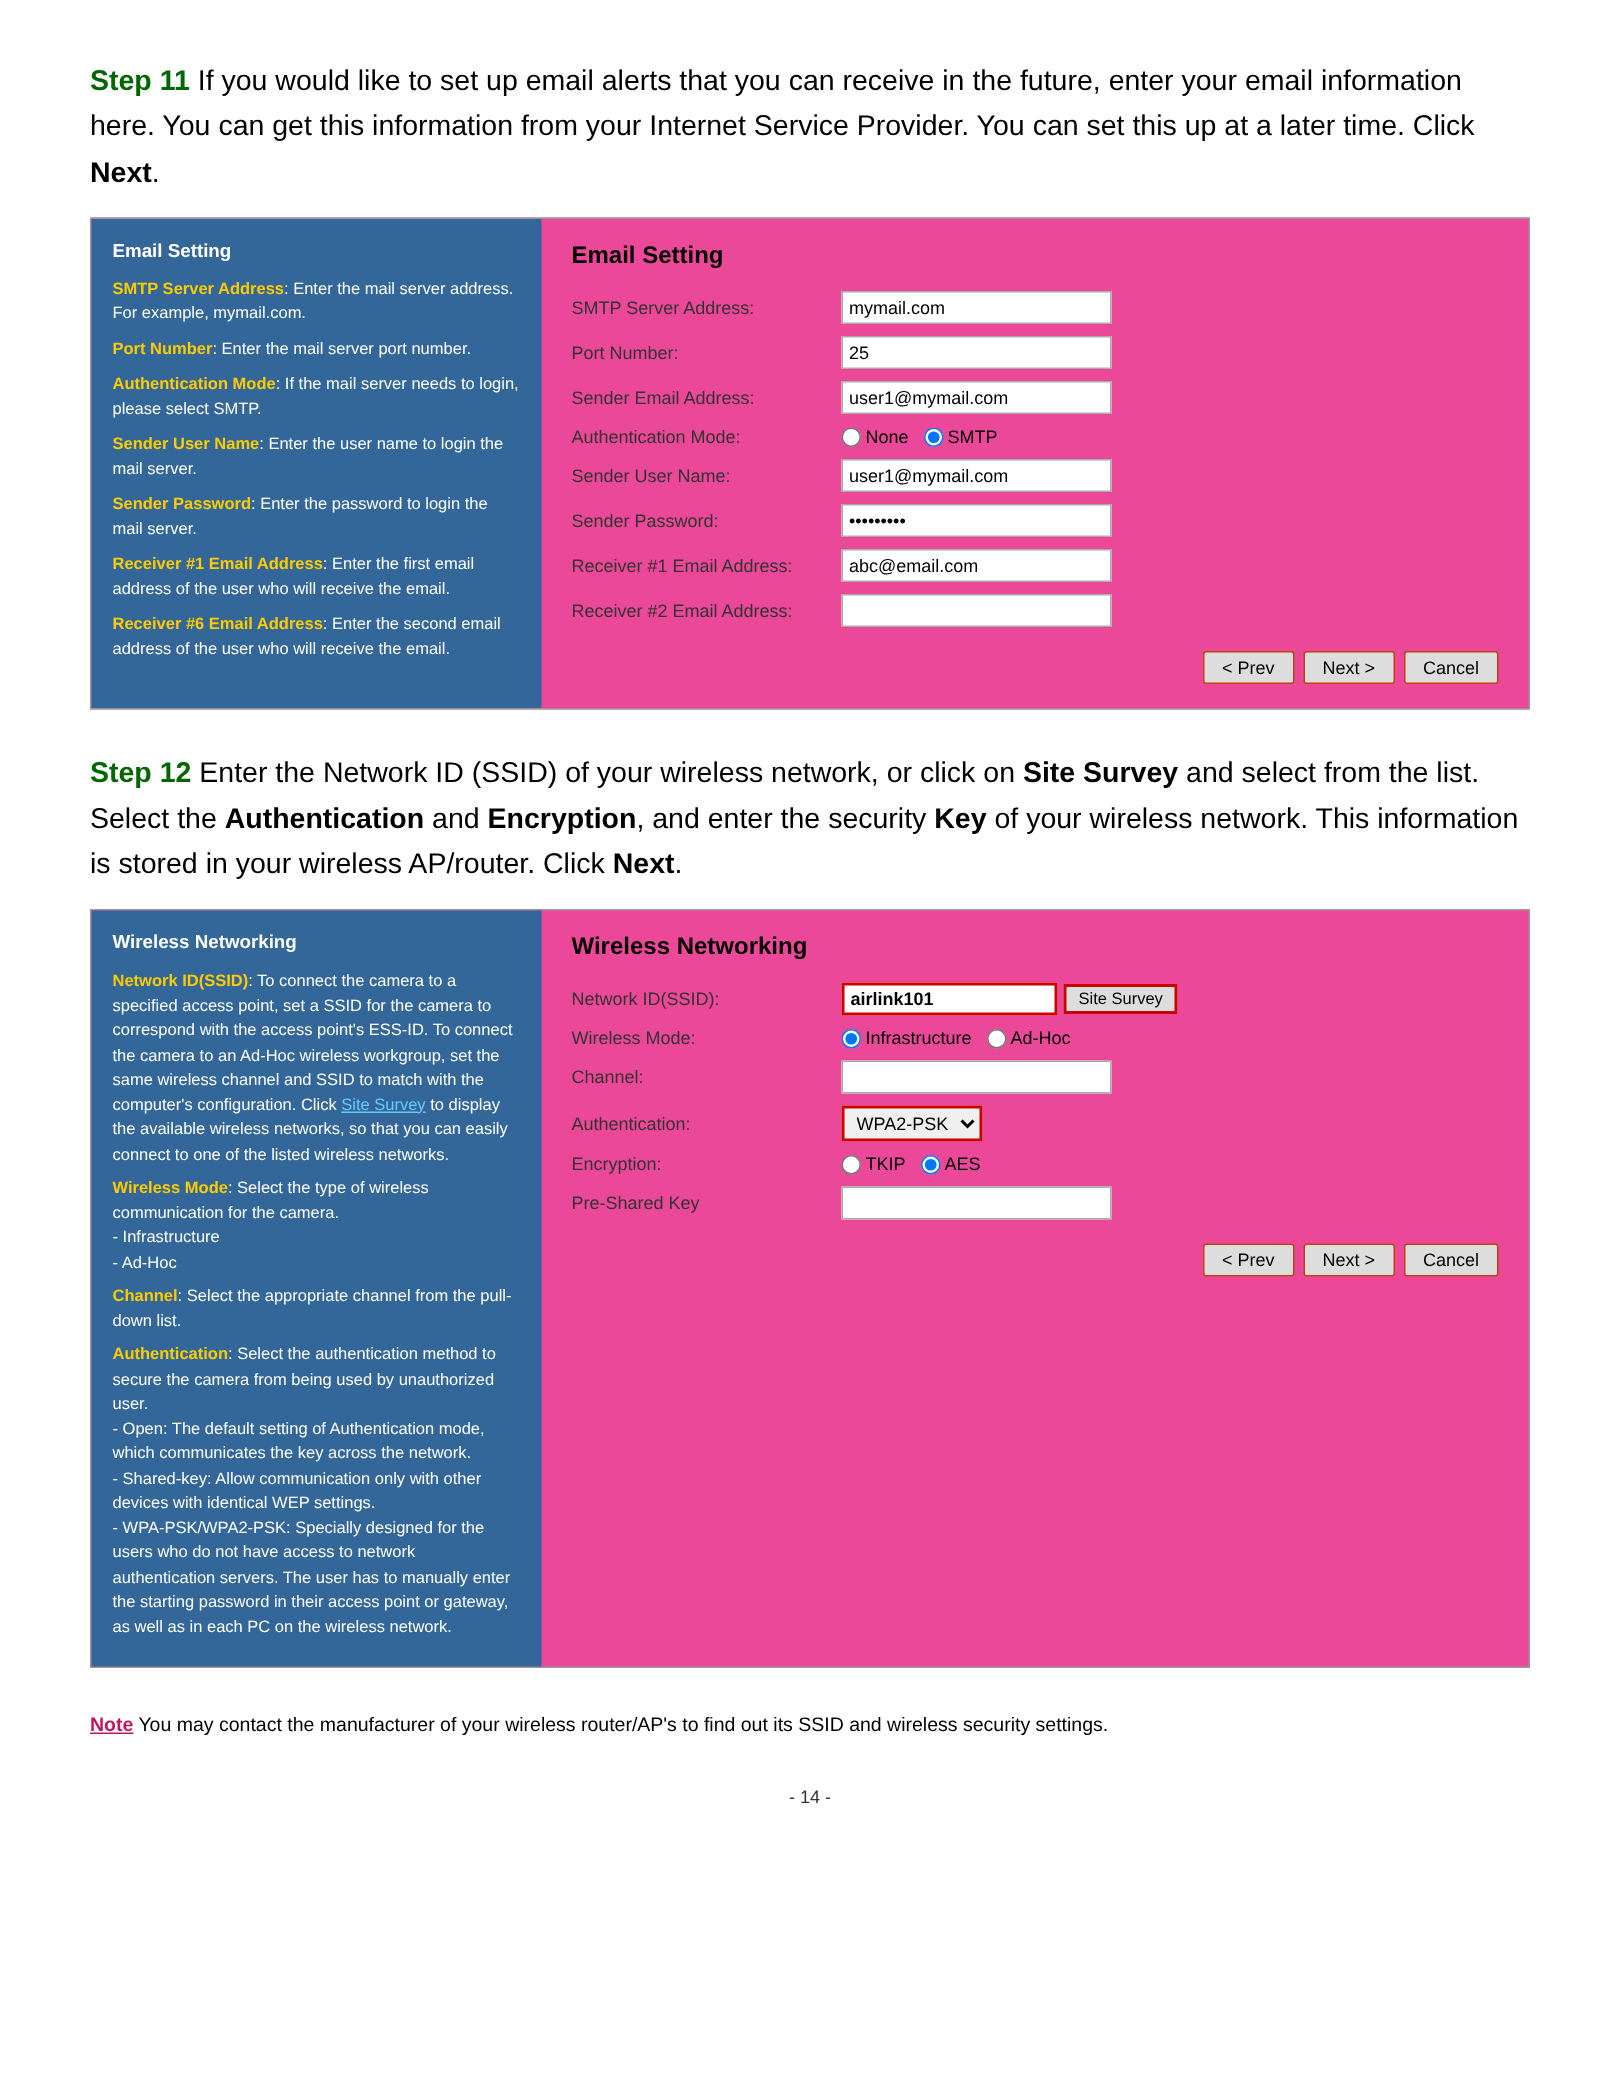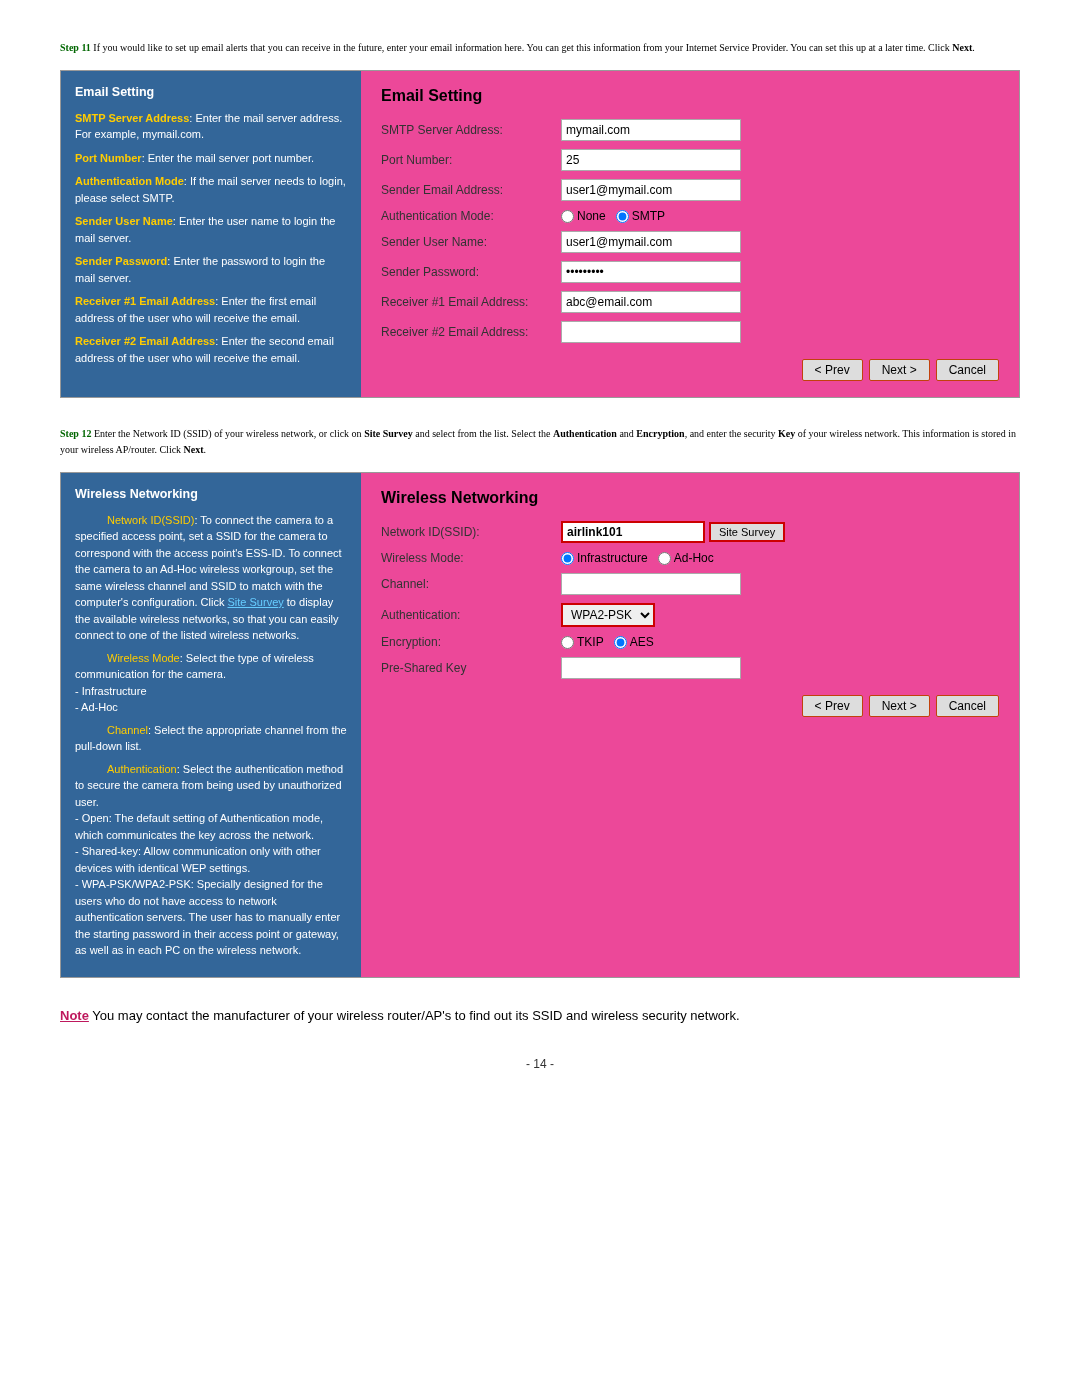--- a/index.html
+++ b/index.html
@@ -9,24 +9,23 @@
       font-size: 13px;
       color: #000;
       padding: 40px 60px;
       width: 1080px;
       min-height: 1397px;
     }
     .step-block {
       margin-bottom: 28px;
     }
     .step-intro {
-      font-size: 10px;
+      font-size: 19px;
       line-height: 1.6;
       margin-bottom: 14px;
-      font-family: Liberation Serif, serif;
     }
     .step-intro .step-label {
       color: #006600;
       font-weight: bold;
     }
     .two-col {
       display: flex;
       border: 1px solid #999;
       background: #ec4899;
     }
@@ -120,22 +119,21 @@
       font-weight: bold;
       font-size: 12.5px;
       margin-bottom: 8px;
       color: #fff;
     }
     .wl-left-panel p {
       margin-bottom: 6px;
     }
     .wl-left-panel .field-name {
       color: #ffcc00;
-      font-weight: normal;
-      margin-left: 32px;
+      font-weight: bold;
     }
     .site-survey-btn {
       padding: 2px 8px;
       font-size: 11px;
       border: 2px solid #cc0000;
       background: #ddd;
       cursor: pointer;
       margin-left: 4px;
     }
     .auth-select {
@@ -184,21 +182,21 @@
   <div class="two-col">
 
     <div class="left-panel">
       <div class="panel-title">Email Setting</div>
       <p><span class="field-name">SMTP Server Address</span>: Enter the mail server address. For example, mymail.com.</p>
       <p><span class="field-name">Port Number</span>: Enter the mail server port number.</p>
       <p><span class="field-name">Authentication Mode</span>: If the mail server needs to login, please select SMTP.</p>
       <p><span class="field-name">Sender User Name</span>: Enter the user name to login the mail server.</p>
       <p><span class="field-name">Sender Password</span>: Enter the password to login the mail server.</p>
       <p><span class="field-name">Receiver #1 Email Address</span>: Enter the first email address of the user who will receive the email.</p>
-      <p><span class="field-name">Receiver #2 Email Address</span>: Enter the second email address of the user who will receive the email.</p>
+      <p><span class="field-name">Receiver #6 Email Address</span>: Enter the second email address of the user who will receive the email.</p>
     </div>
 
     <div class="right-panel">
       <div class="form-title">Email Setting</div>
 
       <div class="form-row">
         <div class="label">SMTP Server Address:</div>
         <input type="text" value="mymail.com" style="">
       </div>
       <div class="form-row">
@@ -301,16 +299,16 @@
       <div class="btn-row">
         <button class="btn">&lt; Prev</button>
         <button class="btn">Next &gt;</button>
         <button class="btn">Cancel</button>
       </div>
     </div>
   </div>
 </div>
 
 <div class="note-section">
-  <span class="note-label">Note</span><span> You may contact the manufacturer of your wireless router/AP's to find out its SSID and wireless security network.</span>
+  <span class="note-label">Note</span><span> You may contact the manufacturer of your wireless router/AP's to find out its SSID and wireless security settings.</span>
 </div>
 
 <div class="page-num">- 14 -</div>
 
 </body></html>

